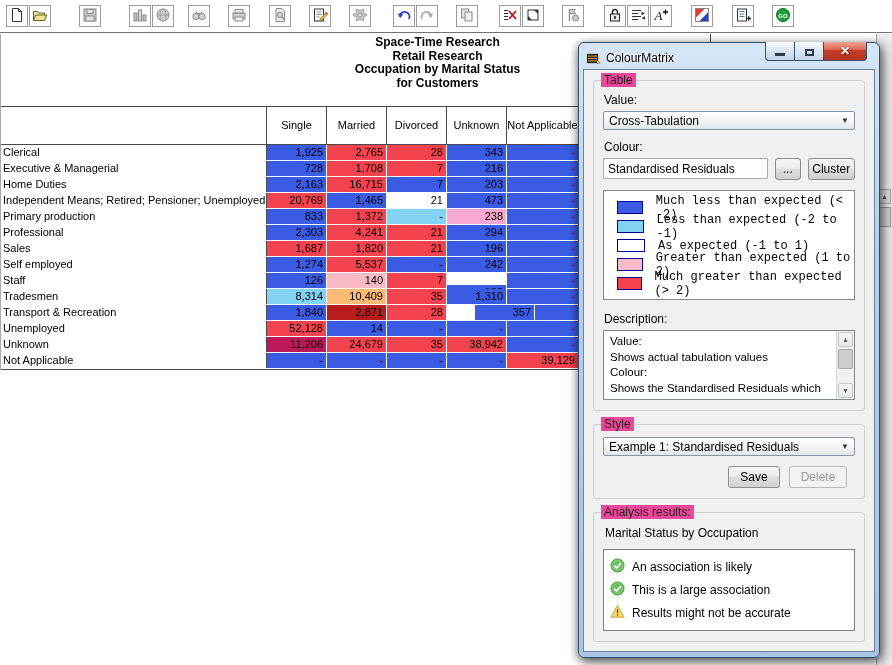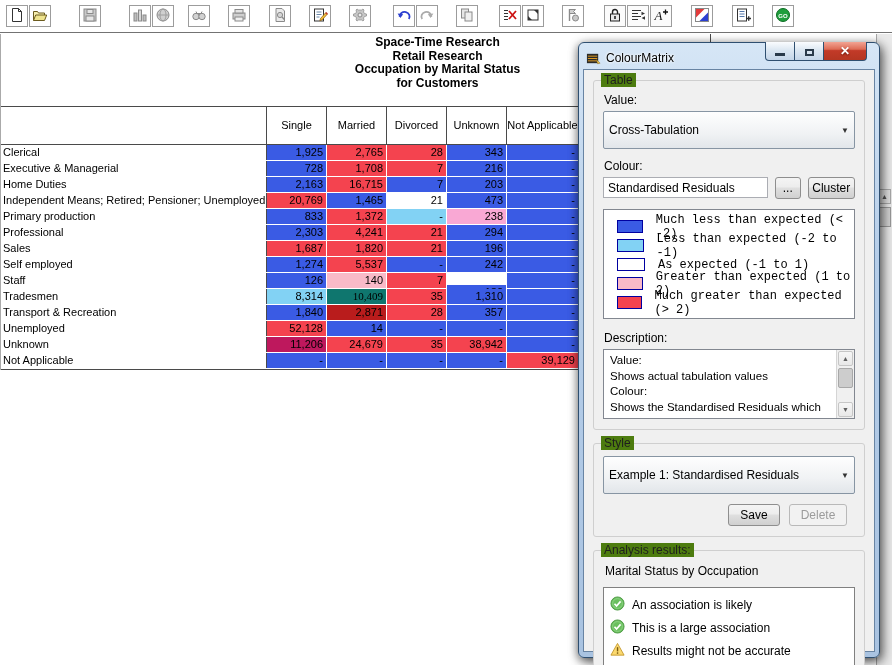--- a/index.html
+++ b/index.html
@@ -51,24 +51,24 @@
   .win-btn.min{width:30px;border-radius:0 0 0 4px;}
   .win-btn.max{width:28px;border-left:none;border-right:none;}
   .win-btn.close{width:44px;border-radius:0 0 4px 0;
            background:linear-gradient(#F2A494,#DE6C56 40%,#C23A28 48%,#B43622);}
   .glyph-min{width:10px;height:3px;background:#2A3A4A;margin-top:7px;}
   .glyph-max{width:9px;height:7px;border:2px solid #2A3A4A;box-sizing:border-box;margin-top:2px;background:transparent;}
   .glyph-close{color:#fff;font-size:12px;font-weight:bold;text-shadow:0 1px 2px #6B1408;line-height:17px;}
   .dlg-body{background:#F0F0F0;border:1px solid #6884A3;height:583px;box-sizing:border-box;
             padding:10px 9px 0 9px;position:relative;}
   .grp{position:relative;border:1px solid #CFCFCF;border-radius:3px;margin-bottom:13px;background:#F0F0F0;}
-  .grp-label{position:absolute;top:-8px;left:7px;background:#4d7c0f;padding:0 3px;font-size:12px;color:#1E1E1E;}
+  .grp-label{position:absolute;top:-8px;left:7px;background:#ec4899;padding:0 3px;font-size:12px;color:#1E1E1E;}
   .grp-inner{padding:12px 9px 10px 9px;}
   .fld-label{font-size:12px;margin:0 0 4px 1px;}
-  .combo{height:38px;box-sizing:border-box;border:1px solid #8795A3;border-radius:2px;
+  .combo{height:19px;box-sizing:border-box;border:1px solid #8795A3;border-radius:2px;
          background:linear-gradient(#FEFEFE,#F0F2F4 60%,#E2E6EA);display:flex;align-items:center;
          font-size:12px;padding-left:5px;position:relative;width:100%;}
   .combo .arrow{position:absolute;right:5px;top:0;bottom:0;display:flex;align-items:center;color:#333;font-size:8px;}
   .colour-row{display:flex;gap:7px;margin-top:0;}
   .text-field{flex:1;height:21px;box-sizing:border-box;border:1px solid #ABADB3;font-size:12px;padding:0 4px;
               font-family:"Liberation Sans",sans-serif;background:#fff;}
   .btn{height:22px;box-sizing:border-box;border:1px solid #8E8E8E;border-radius:3px;font-size:12px;color:#000;
        background:linear-gradient(#F4F4F4,#EDEDED 45%,#DFDFDF 50%,#D0D0D0);
        display:flex;align-items:center;justify-content:center;font-family:"Liberation Sans",sans-serif;padding:0;}
   .btn.browse{width:30px;}
@@ -364,31 +364,31 @@
           <div class="r-label">Staff</div>
           <div class="t-cell" style="background: rgb(58, 91, 228);">126</div>
           <div class="t-cell" style="background: rgb(249, 186, 200);">140</div>
           <div class="t-cell" style="background: rgb(244, 67, 79);">7</div>
           <div class="t-cell" style="background: rgb(58, 91, 228); margin-top: 12px;">182</div>
           <div class="t-cell last" style="background: rgb(58, 91, 228);">-</div>
         </div>
         <div class="t-row">
           <div class="r-label">Tradesmen</div>
           <div class="t-cell" style="background: rgb(130, 210, 244);">8,314</div>
-          <div class="t-cell" style="background: #0f766e; font-family: Liberation Serif, serif;">10,409</div>
+          <div class="t-cell" style="background: #fdba74;">10,409</div>
           <div class="t-cell" style="background: rgb(244, 67, 79);">35</div>
           <div class="t-cell" style="background: rgb(58, 91, 228);">1,310</div>
           <div class="t-cell last" style="background: rgb(58, 91, 228);">-</div>
         </div>
         <div class="t-row">
           <div class="r-label">Transport &amp; Recreation</div>
           <div class="t-cell" style="background: rgb(58, 91, 228);">1,840</div>
           <div class="t-cell" style="background: #b91c1c;">2,871</div>
           <div class="t-cell" style="background: rgb(244, 67, 79);">28</div>
-          <div class="t-cell" style="background: rgb(58, 91, 228);">357</div>
+          <div class="t-cell" style="background: rgb(58, 91, 228); margin-left: 28px;">357</div>
           <div class="t-cell last" style="background: rgb(58, 91, 228);">-</div>
         </div>
         <div class="t-row">
           <div class="r-label">Unemployed</div>
           <div class="t-cell" style="background: rgb(244, 67, 79);">52,128</div>
           <div class="t-cell" style="background: rgb(58, 91, 228);">14</div>
           <div class="t-cell" style="background: rgb(58, 91, 228);">-</div>
           <div class="t-cell" style="background: rgb(58, 91, 228);">-</div>
           <div class="t-cell last" style="background: rgb(58, 91, 228);">-</div>
         </div>

